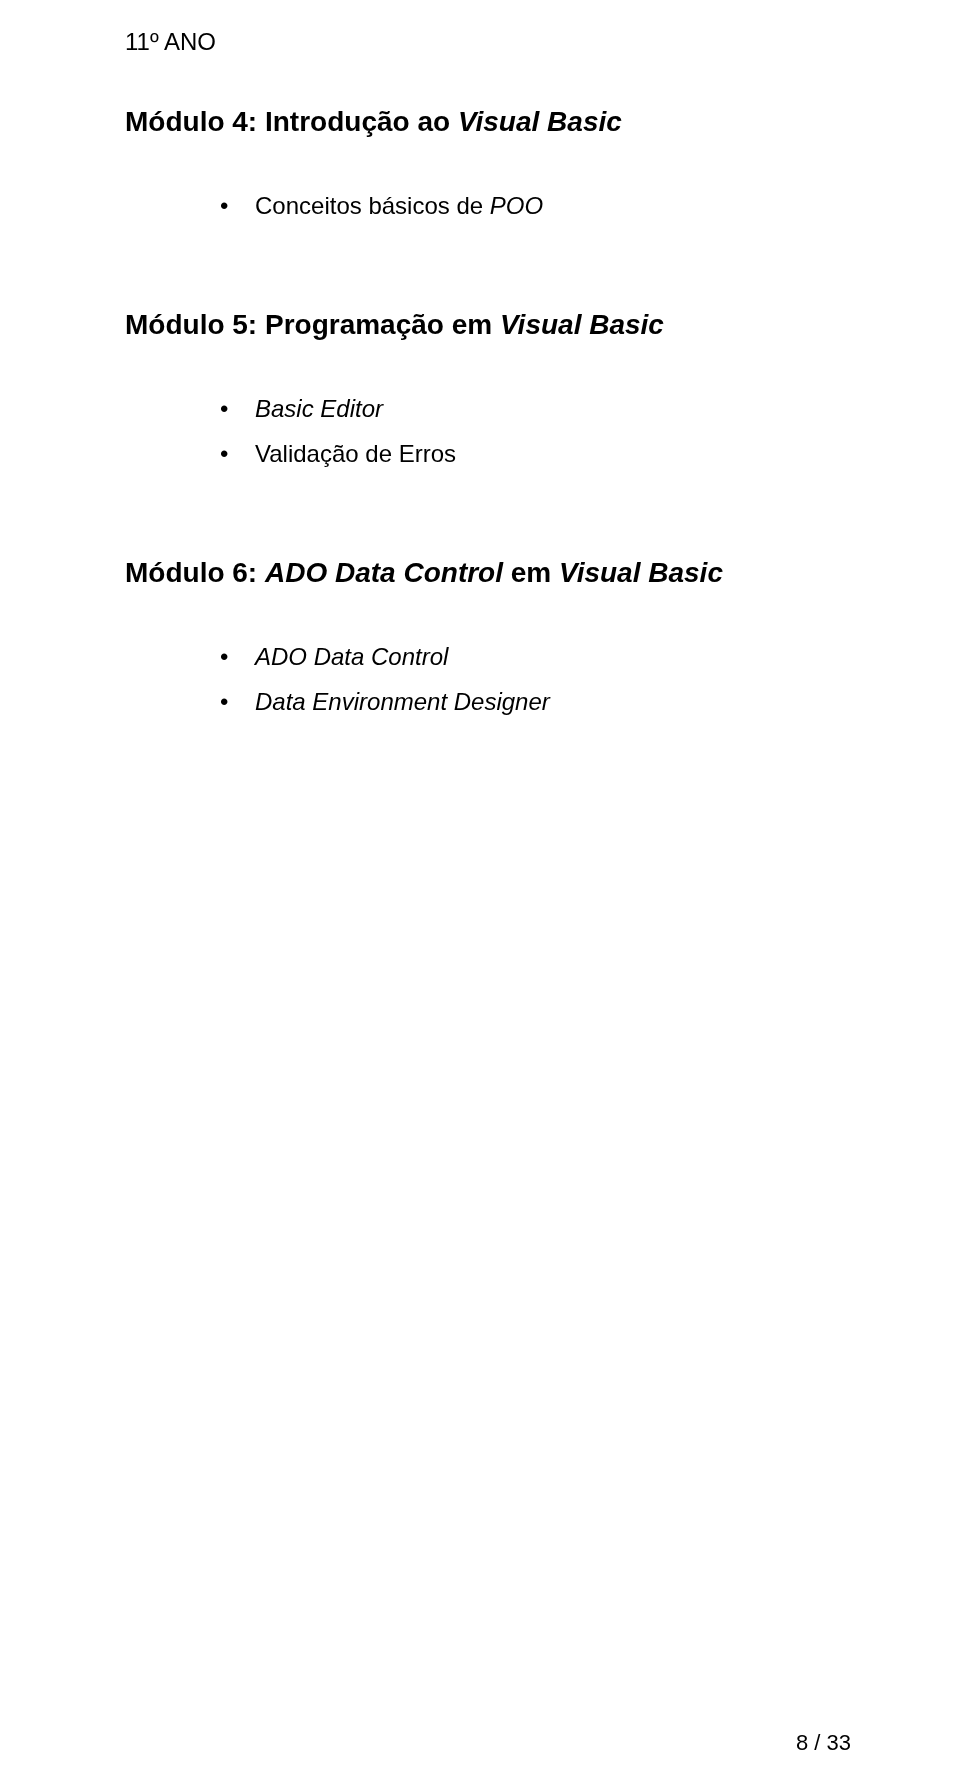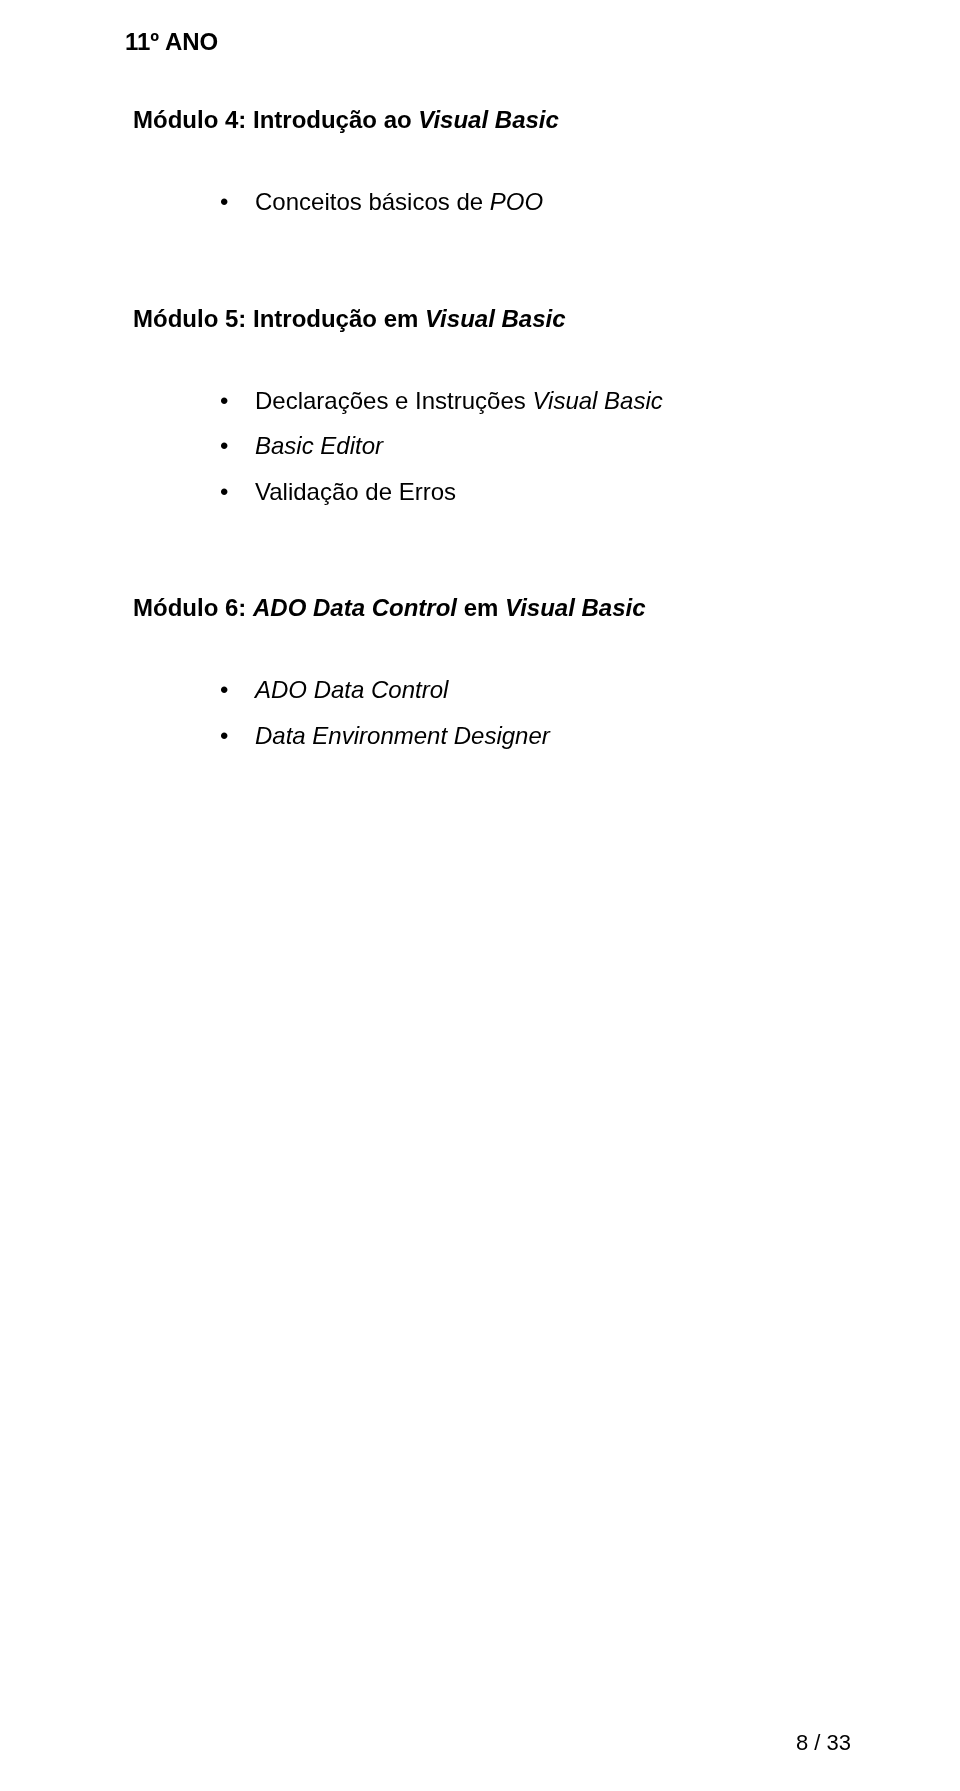--- a/index.html
+++ b/index.html
@@ -12,27 +12,27 @@
   }
   .page {
     box-sizing: border-box;
     width: 960px;
     min-height: 1791px;
     padding: 28px 125px 40px 125px;
     position: relative;
   }
   .year-heading {
     font-size: 24px;
-    font-weight: bold;
+    font-weight: normal;
     margin: 0 0 50px 0;
   }
   .module-title {
     font-weight: bold;
-    font-size: 24px;
-    margin: 0 0 45px 8px;
+    font-size: 28px;
+    margin: 0 0 45px 0;
   }
   .module-title .normal {
     font-weight: bold;
     font-style: normal;
   }
   .module-title .italic {
     font-style: italic;
     font-weight: bold;
   }
   .bullet-list {
@@ -82,26 +82,23 @@
     </p>
     <ul class="bullet-list">
       <li>
         <span>Conceitos básicos de </span><span class="italic-text">POO</span>
       </li>
     </ul>
   </div>
 
   <div class="module-block">
     <p class="module-title">
-      <span class="normal">Módulo 5: Introdução em </span><span class="italic">Visual Basic</span>
+      <span class="normal">Módulo 5: Programação em </span><span class="italic">Visual Basic</span>
     </p>
     <ul class="bullet-list">
-      <li>
-        <span>Declarações e Instruções </span><span class="italic-text">Visual Basic</span>
-      </li>
       <li>
         <span></span><span class="italic-text">Basic Editor</span>
       </li>
       <li>
         <span>Validação de Erros</span><span class="italic-text"></span>
       </li>
     </ul>
   </div>
 
   <div class="module-block">

